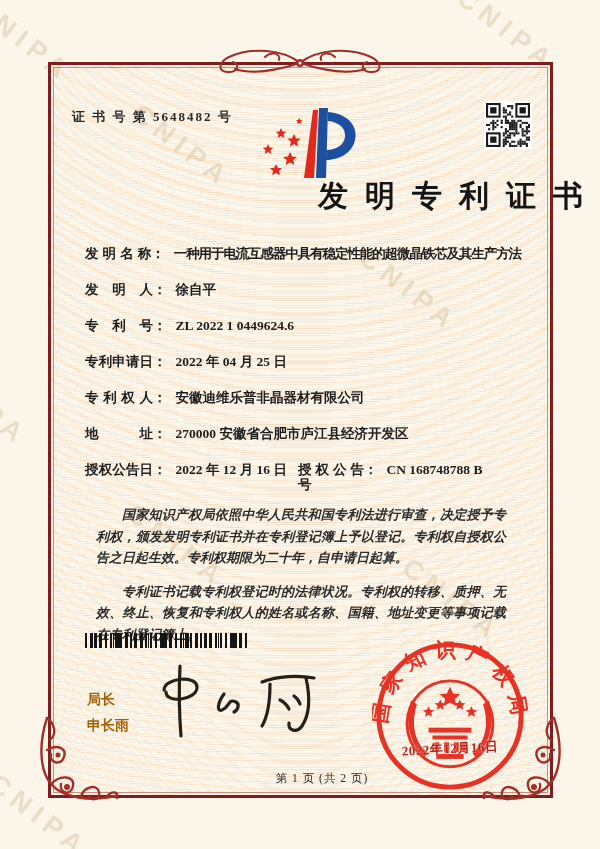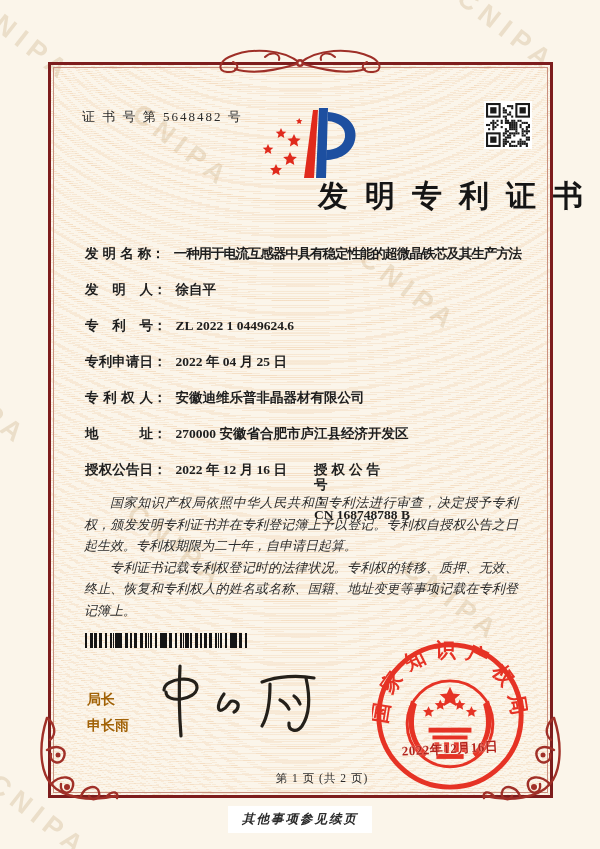--- a/index.html
+++ b/index.html
@@ -35,47 +35,47 @@
       repeating-radial-gradient(ellipse 1800px 640px at 50% 115%,
         rgba(232,178,122,.16) 0 1px, transparent 1px 6px);
   }
   
   .swag{position:absolute;left:205px;top:45px;width:190px;height:36px;}
   .corner-fl{position:absolute;width:84px;height:88px;}
   .corner-fl.bl{left:37px;top:714px;}
   .corner-fl.br{left:480px;top:714px;transform:scaleX(-1);}
   
   .cert-no{
-    position:absolute;left:82px;top:108px;
-    font-size:13px;font-weight:normal;letter-spacing:2px;color:#2a2a2a;
+    position:absolute;left:72px;top:108px;
+    font-size:13px;font-weight:bold;letter-spacing:2px;color:#2a2a2a;
   }
   .logo{position:absolute;left:256px;top:102px;width:110px;height:80px;}
   .qr{position:absolute;left:484px;top:101px;width:48px;height:48px;background:#fff;padding:2px;box-sizing:border-box;}
   .qr svg{display:block;width:100%;height:100%;}
   .title{
     position:absolute;left:0;top:176px;width:600px;text-align:right;
     font-size:30px;font-weight:bold;letter-spacing:17px;text-indent:17px;
     color:#151515;
   }
   
   .fields{position:absolute;left:85px;top:246px;width:436px;display:flex;flex-direction:column;gap:21px;justify-content:space-between;}
   .frow{display:flex;line-height:15px;font-size:13.5px;font-weight:bold;color:#1e1e1e;position:relative;}
   .flabel{display:inline-block;width:68px;text-align:justify;text-align-last:justify;}
   .fcolon{display:inline-block;margin-right:9px;}
   .fvalue{white-space:nowrap;}
   .fvalue.tight{letter-spacing:-1.1px;}
-  .pair2{position:absolute;left:229px;top:0;display:flex;flex-direction:column;}
+  .pair2{position:absolute;left:213px;top:0;display:flex;}
   .pair2 .flabel{width:66px;}
   
   .bodytext{
     position:absolute;left:84px;top:492px;width:434px;
     font-style:italic;font-size:13px;line-height:21.5px;color:#2b2b2b;
     text-align:justify;
   }
-  .bodytext p{margin:0;text-indent:2em;}
+  .bodytext p{margin:12px;text-indent:2em;font-weight:bold;}
   
   .barcode{
     position:absolute;left:85px;top:633px;width:162px;height:15px;
     background:
       repeating-linear-gradient(90deg,#151515 0 2px,transparent 2px 5px),
       repeating-linear-gradient(90deg,#151515 0 1px,transparent 1px 7px),
       repeating-linear-gradient(90deg,transparent 0 9px,#151515 9px 12px,transparent 12px 23px);
     background-color:transparent;
   }
   
@@ -411,17 +411,14 @@
       <rect x="84" y="107" width="5" height="10"></rect>
       <rect x="92" y="107" width="5" height="10"></rect>
       <rect x="66" y="119" width="28" height="5"></rect>
       <path d="M40,64 C34,86 38,108 54,122 l3,-4 C43,106 40,88 46,68 Z"></path>
       <path d="M120,64 C126,86 122,108 106,122 l-3,-4 C117,106 120,88 114,68 Z"></path>
     </g>
   </svg>
   <div class="seal-date">2022年12月16日</div>
 
   <div class="page-num">第 1 页 (共 2 页)</div>
-  <div class="bottom-note">
-    <span>其他事项参见续页</span>
-  </div>
 
 </div>
 
 </body></html>

